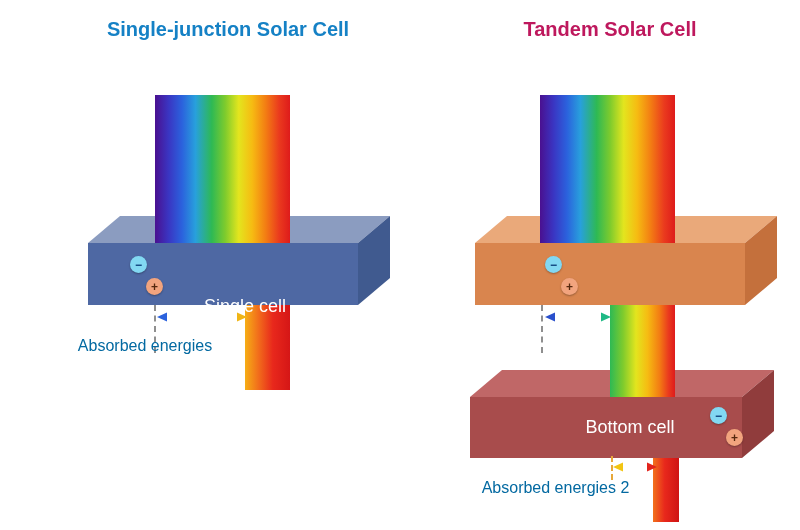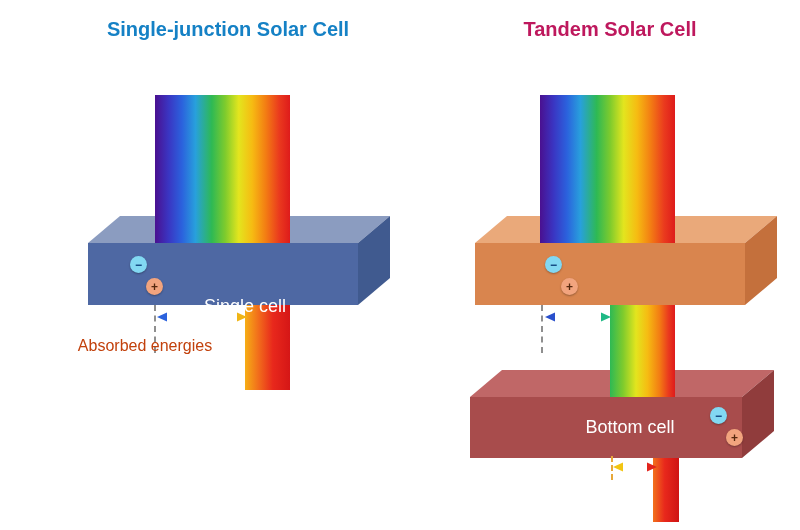--- a/index.html
+++ b/index.html
@@ -57,21 +57,21 @@
   .dash { position:absolute; width:0; z-index:4; }
   .dash-left   { left:154px; top:305px; height:48px; border-left:2px dashed #8f8f8f; }
   .dash-right1 { left:541px; top:305px; height:48px; border-left:2px dashed #8f8f8f; }
   .dash-right2 { left:611px; top:456px; height:24px; border-left:2px dashed #e7a83a; }
 
   .arrow { position:absolute; z-index:5; }
   .arrow-single { left:157px; top:310px; }
   .arrow-t1     { left:545px; top:310px; }
   .arrow-t2     { left:613px; top:460px; }
 
-  .absorbed-label { position:absolute; font-size:16px; color:#c2410c; text-align:center; z-index:5; }
+  .absorbed-label { position:absolute; font-size:16px; color:#0369a1; text-align:center; z-index:5; }
   .abs-left { left:45px;  top:337px; width:200px; }
   .abs-1    { left:418px; top:337px; width:215px; }
   .abs-2    { left:448px; top:479px; width:215px; }
 </style>
 </head>
 <body>
 
 <div class="stage">
 
   <div class="title title-left">Single-junction Solar Cell</div>
@@ -145,14 +145,15 @@
       <linearGradient id="grad-t2" x1="0" y1="0" x2="1" y2="0">
         <stop offset="0%" stop-color="#f2c513"></stop>
         <stop offset="100%" stop-color="#e2241c"></stop>
       </linearGradient>
     </defs>
     <line x1="8" y1="7" x2="36" y2="7" stroke="url(#grad-t2)" stroke-width="3.5"></line>
     <polygon points="0,7 10,2.5 10,11.5" fill="#f2c513"></polygon>
     <polygon points="44,7 34,2.5 34,11.5" fill="#e2241c"></polygon>
   </svg>
 
+  <div class="absorbed-label abs-2">Absorbed energies 2</div>
 
 </div>
 
 </body></html>

